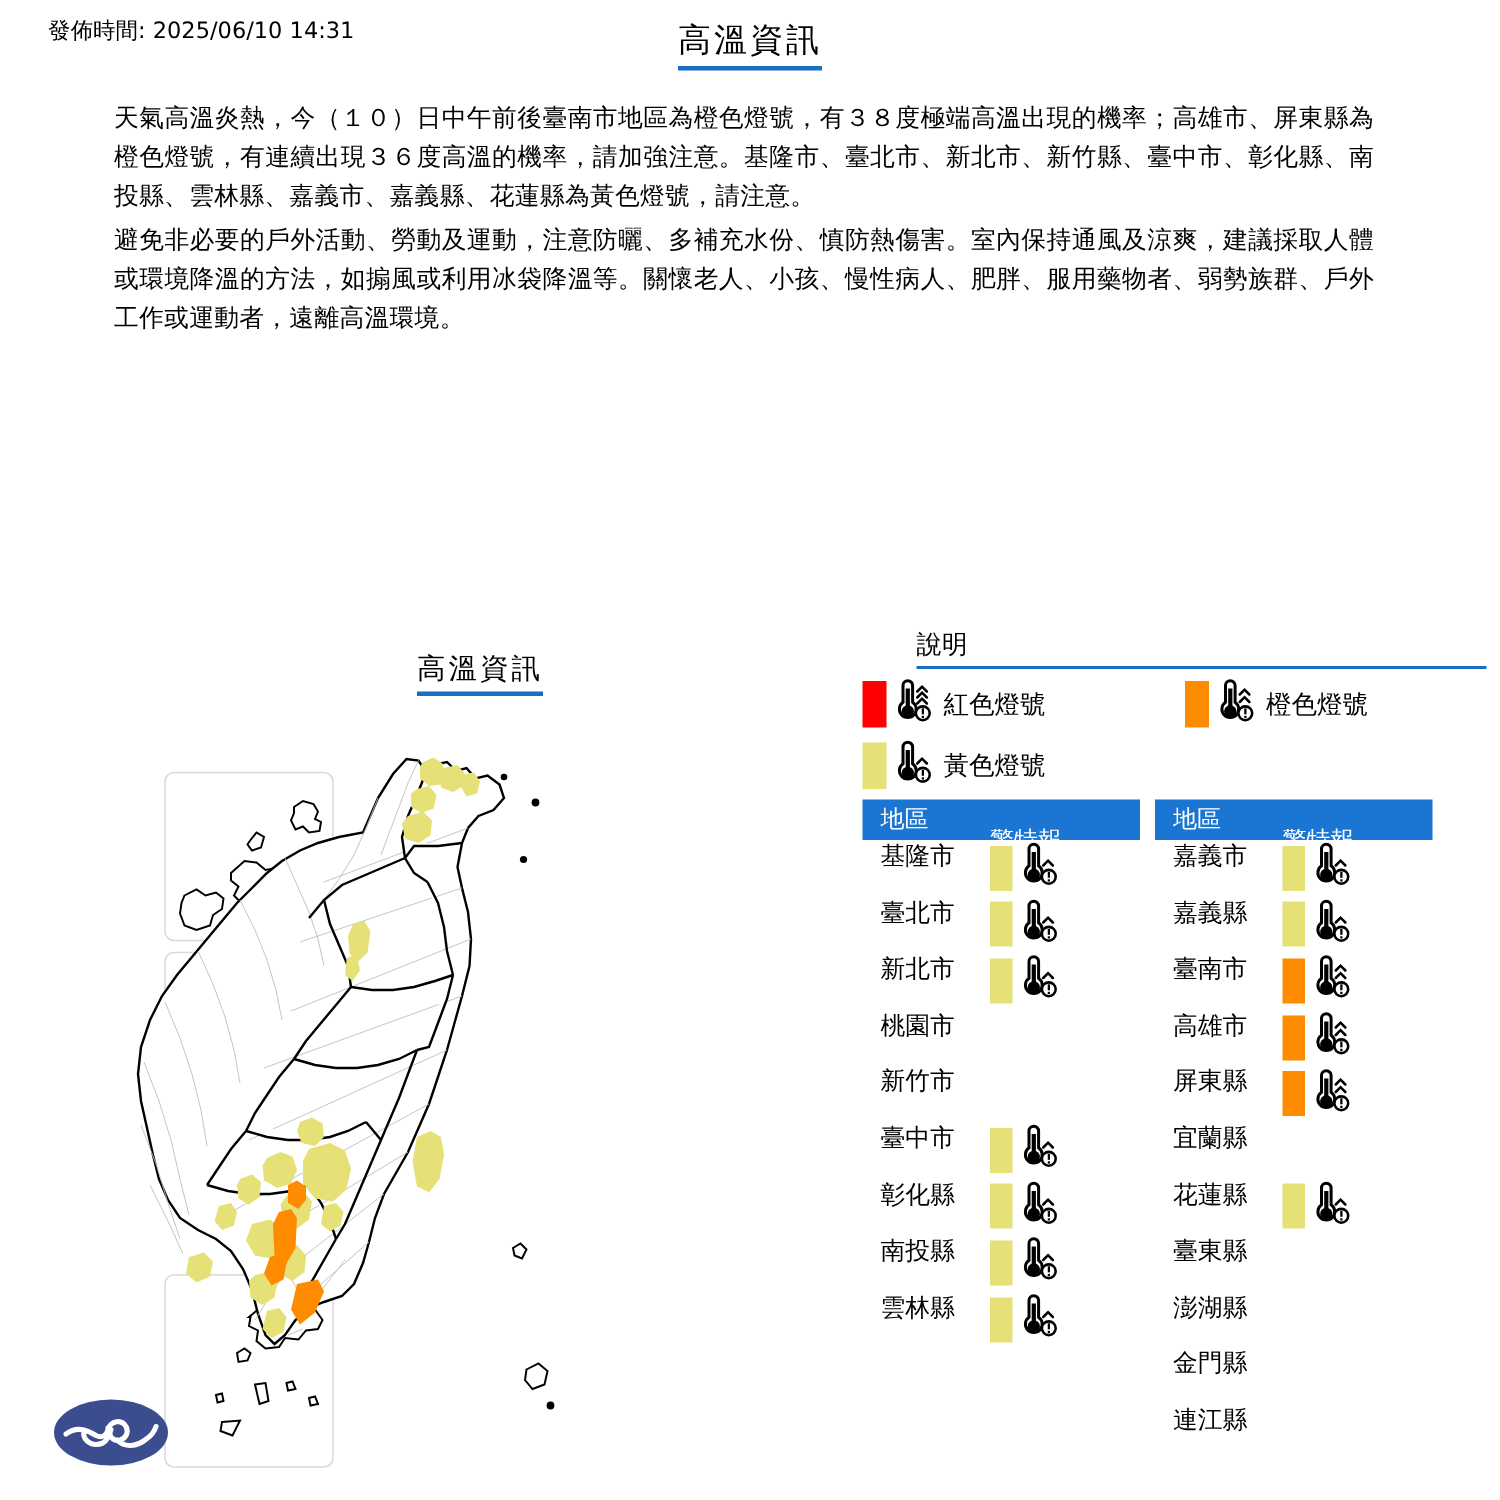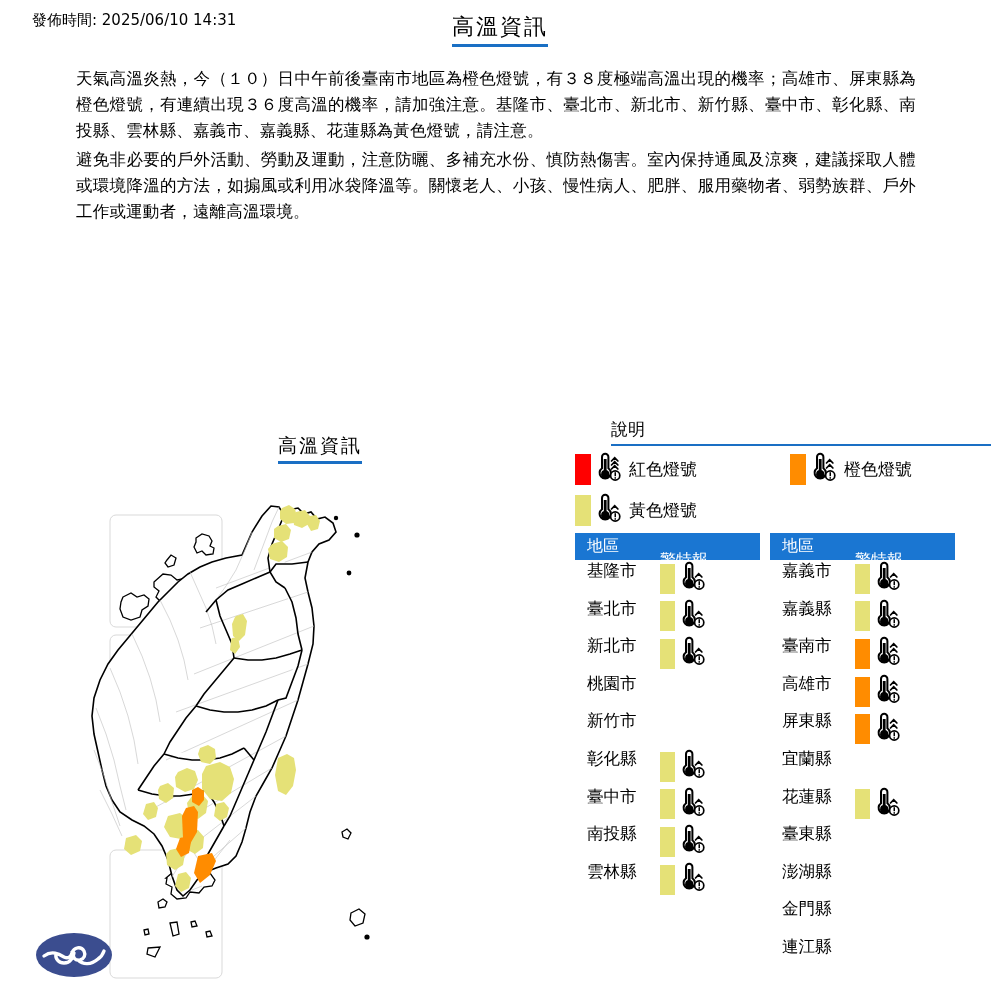--- a/index.html
+++ b/index.html
@@ -488,40 +488,40 @@
         </div>
         <div class="tbl-row">
           <span class="c1">桃園市</span>
           <span class="c2"></span>
         </div>
         <div class="tbl-row">
           <span class="c1">新竹市</span>
           <span class="c2"></span>
         </div>
         <div class="tbl-row">
+          <span class="c1">臺中市</span>
+          <span class="c2">
+            <span class="cell-swatch" style="background: rgb(229, 225, 119);"></span>
+            <span class="cell-thermo"><svg width="30" height="31" viewBox="0 0 30 31">
+    <g fill="none" stroke="#000" stroke-width="2">
+      <path d="M9 5 a3.2 3.2 0 0 1 6.4 0 v11.2 a5.6 5.6 0 1 1 -6.4 0 z"></path>
+    </g>
+    <circle cx="12.2" cy="22.2" r="4.1" fill="#000"></circle>
+    <rect x="10.8" y="7" width="2.8" height="12" fill="#000"></rect>
+    <g fill="none" stroke="#000" stroke-width="1.7" stroke-linecap="round">
+                  <path d="M18.5 16 l3.2 -3.2 l3.2 3.2"></path>
+                </g>
+    <circle cx="22.2" cy="23.5" r="4.6" fill="#fff" stroke="#000" stroke-width="1.7"></circle>
+    <rect x="21.5" y="20.2" width="1.5" height="4" fill="#000"></rect>
+    <rect x="21.5" y="25.2" width="1.5" height="1.5" fill="#000"></rect>
+  </svg></span>
+          </span>
+        </div>
+        <div class="tbl-row">
           <span class="c1">彰化縣</span>
-          <span class="c2">
-            <span class="cell-swatch" style="background: rgb(229, 225, 119);"></span>
-            <span class="cell-thermo"><svg width="30" height="31" viewBox="0 0 30 31">
-    <g fill="none" stroke="#000" stroke-width="2">
-      <path d="M9 5 a3.2 3.2 0 0 1 6.4 0 v11.2 a5.6 5.6 0 1 1 -6.4 0 z"></path>
-    </g>
-    <circle cx="12.2" cy="22.2" r="4.1" fill="#000"></circle>
-    <rect x="10.8" y="7" width="2.8" height="12" fill="#000"></rect>
-    <g fill="none" stroke="#000" stroke-width="1.7" stroke-linecap="round">
-                  <path d="M18.5 16 l3.2 -3.2 l3.2 3.2"></path>
-                </g>
-    <circle cx="22.2" cy="23.5" r="4.6" fill="#fff" stroke="#000" stroke-width="1.7"></circle>
-    <rect x="21.5" y="20.2" width="1.5" height="4" fill="#000"></rect>
-    <rect x="21.5" y="25.2" width="1.5" height="1.5" fill="#000"></rect>
-  </svg></span>
-          </span>
-        </div>
-        <div class="tbl-row">
-          <span class="c1">臺中市</span>
           <span class="c2">
             <span class="cell-swatch" style="background: rgb(229, 225, 119);"></span>
             <span class="cell-thermo"><svg width="30" height="31" viewBox="0 0 30 31">
     <g fill="none" stroke="#000" stroke-width="2">
       <path d="M9 5 a3.2 3.2 0 0 1 6.4 0 v11.2 a5.6 5.6 0 1 1 -6.4 0 z"></path>
     </g>
     <circle cx="12.2" cy="22.2" r="4.1" fill="#000"></circle>
     <rect x="10.8" y="7" width="2.8" height="12" fill="#000"></rect>
     <g fill="none" stroke="#000" stroke-width="1.7" stroke-linecap="round">
                   <path d="M18.5 16 l3.2 -3.2 l3.2 3.2"></path>

